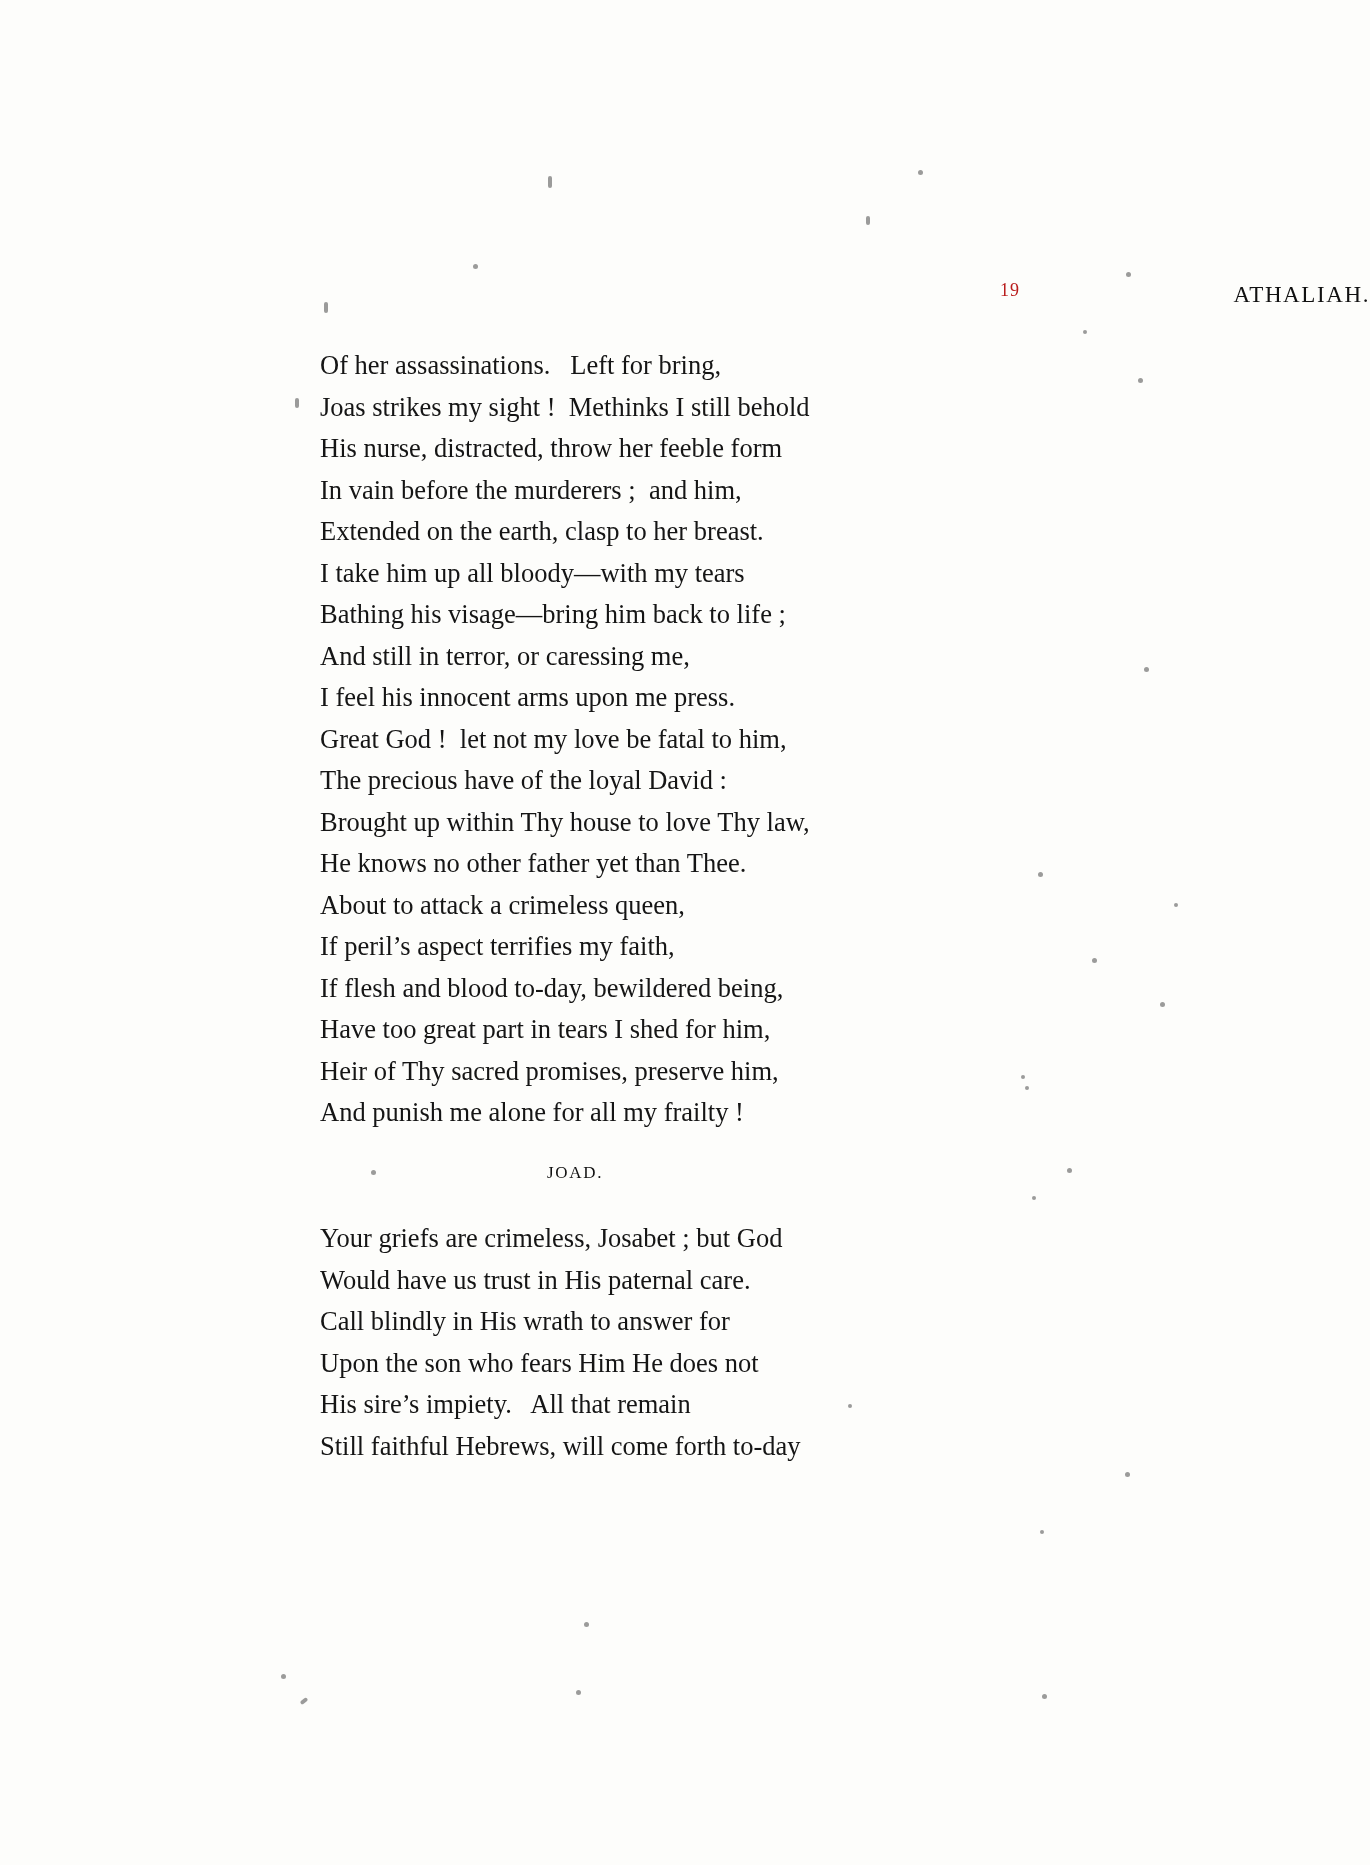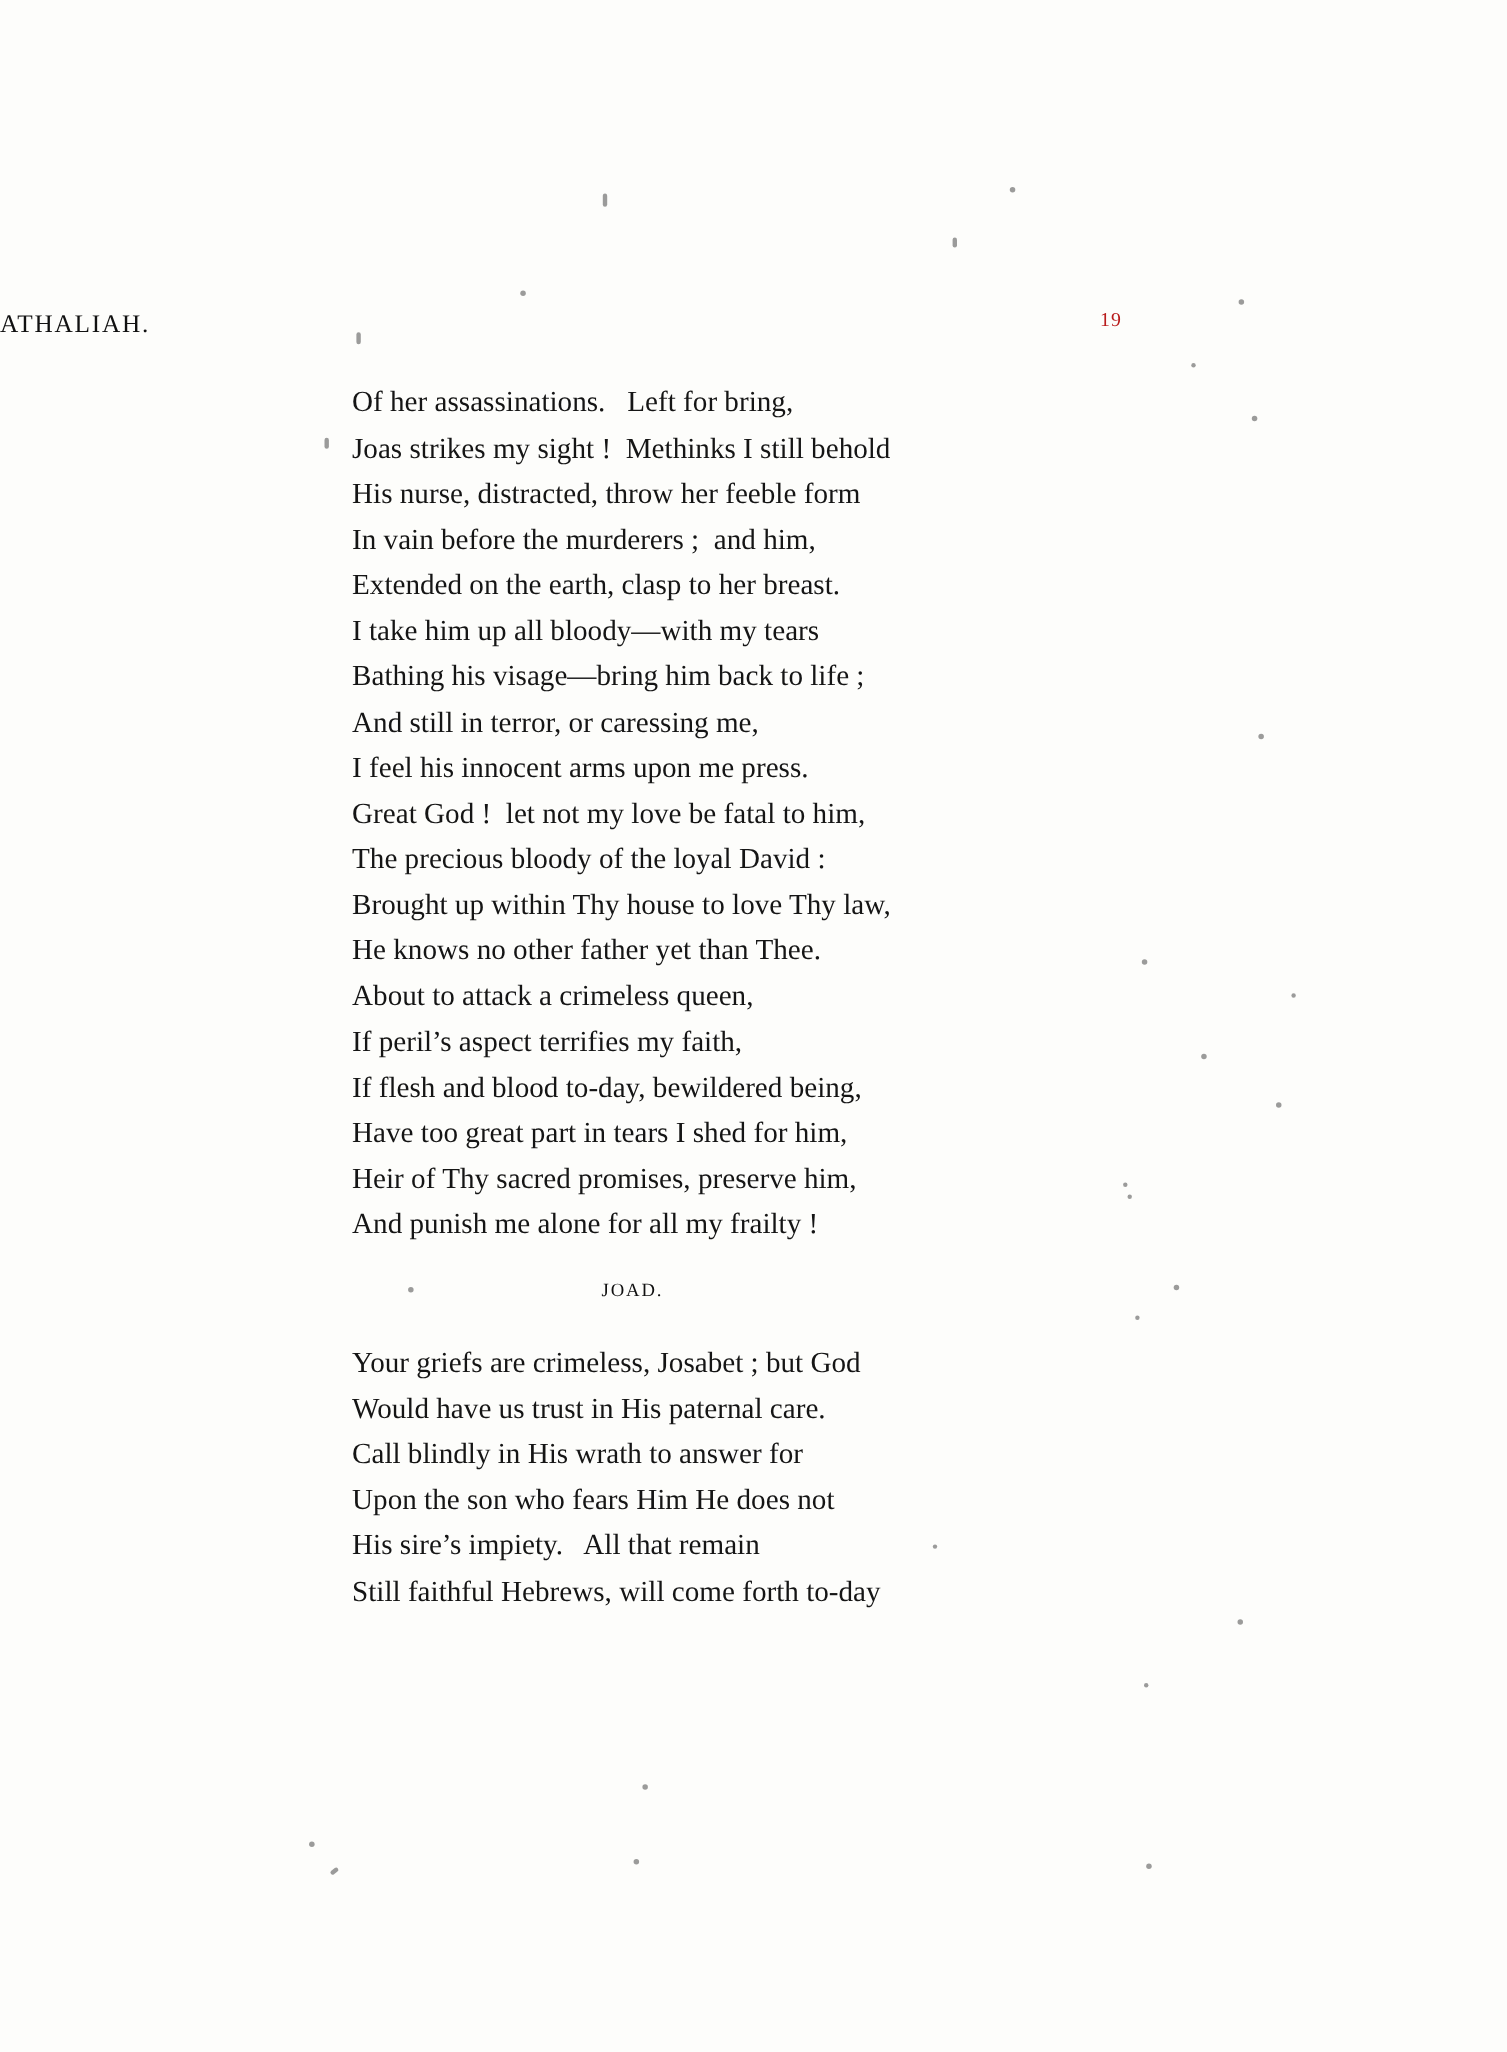--- a/index.html
+++ b/index.html
@@ -21,21 +21,21 @@
     position: absolute;
     top: 282px;
     left: 0;
     width: 1370px;
     height: 30px;
   }
   .running-title {
     position: absolute;
     left: 0;
     width: 1370px;
-    text-align: left;
+    text-align: right;
     font-size: 23px;
     letter-spacing: 1.6px;
     color: #111;
   }
   .page-number {
     position: absolute;
     left: 1000px;
     top: -2px;
     font-size: 18px;
     letter-spacing: 1px;
@@ -87,21 +87,21 @@
     <div class="verse-line">Of her assassinations.   Left for bring,</div>
     <div class="verse-line">Joas strikes my sight !  Methinks I still behold</div>
     <div class="verse-line">His nurse, distracted, throw her feeble form</div>
     <div class="verse-line">In vain before the murderers ;  and him,</div>
     <div class="verse-line">Extended on the earth, clasp to her breast.</div>
     <div class="verse-line">I take him up all bloody—with my tears</div>
     <div class="verse-line">Bathing his visage—bring him back to life ;</div>
     <div class="verse-line">And still in terror, or caressing me,</div>
     <div class="verse-line">I feel his innocent arms upon me press.</div>
     <div class="verse-line">Great God !  let not my love be fatal to him,</div>
-    <div class="verse-line">The precious bloody of the loyal David :</div>
+    <div class="verse-line">The precious have of the loyal David :</div>
     <div class="verse-line">Brought up within Thy house to love Thy law,</div>
     <div class="verse-line">He knows no other father yet than Thee.</div>
     <div class="verse-line">About to attack a crimeless queen,</div>
     <div class="verse-line">If peril’s aspect terrifies my faith,</div>
     <div class="verse-line">If flesh and blood to-day, bewildered being,</div>
     <div class="verse-line">Have too great part in tears I shed for him,</div>
     <div class="verse-line">Heir of Thy sacred promises, preserve him,</div>
     <div class="verse-line">And punish me alone for all my frailty !</div>
   </div>
 

